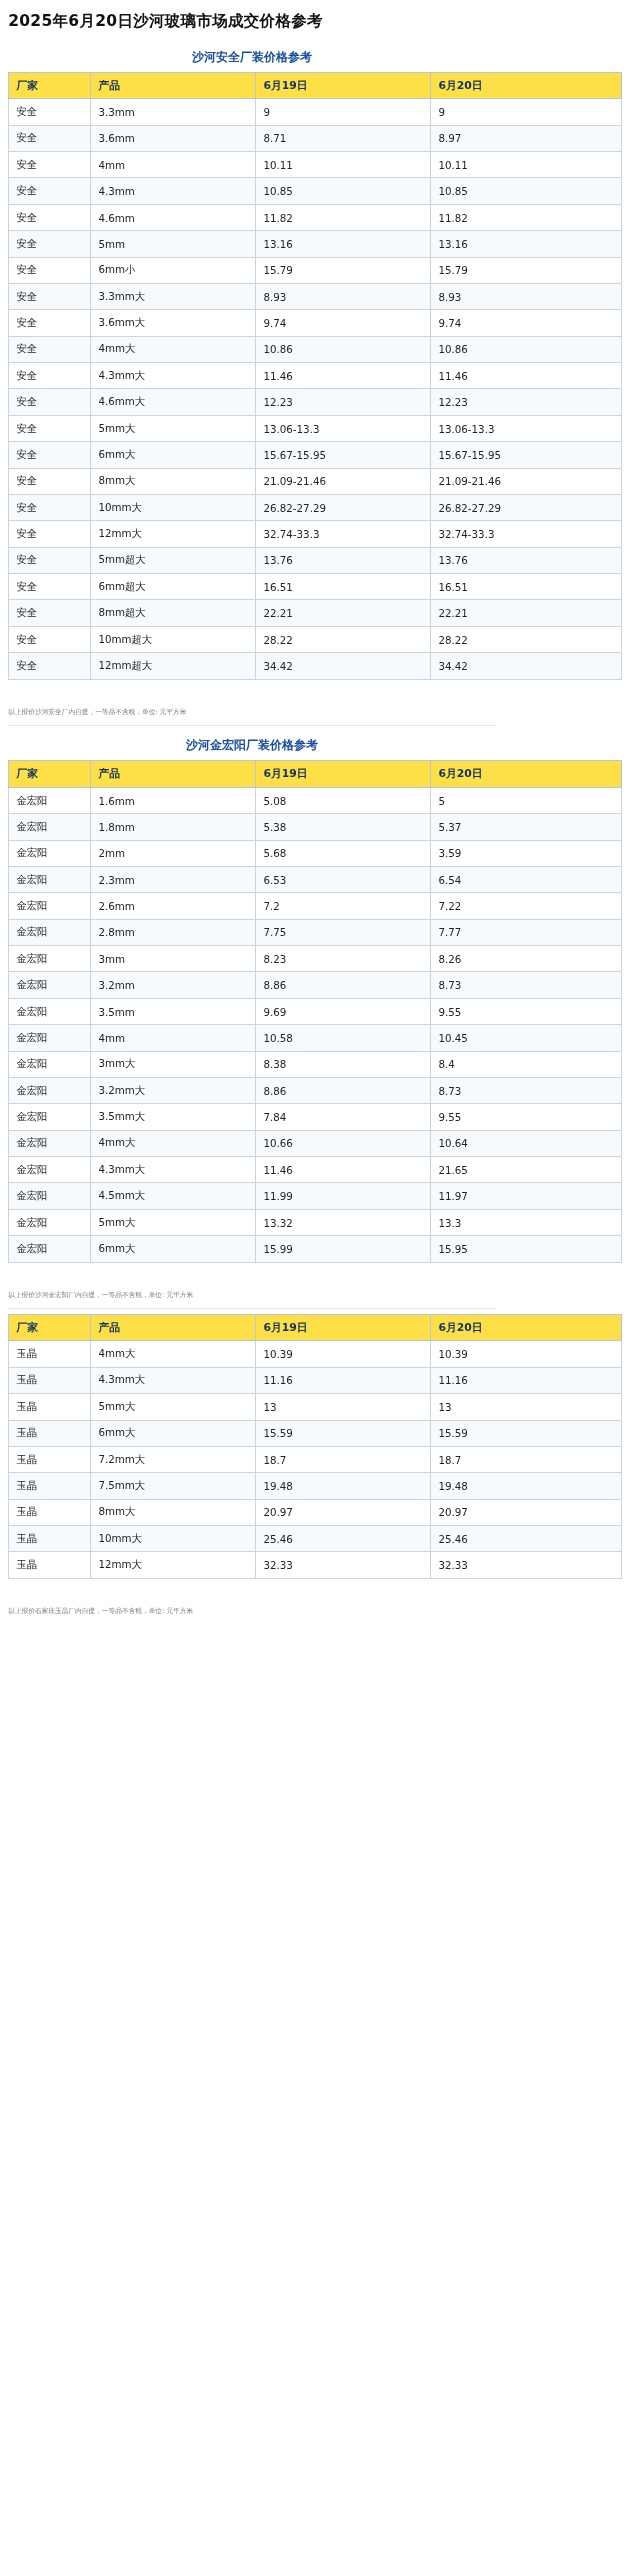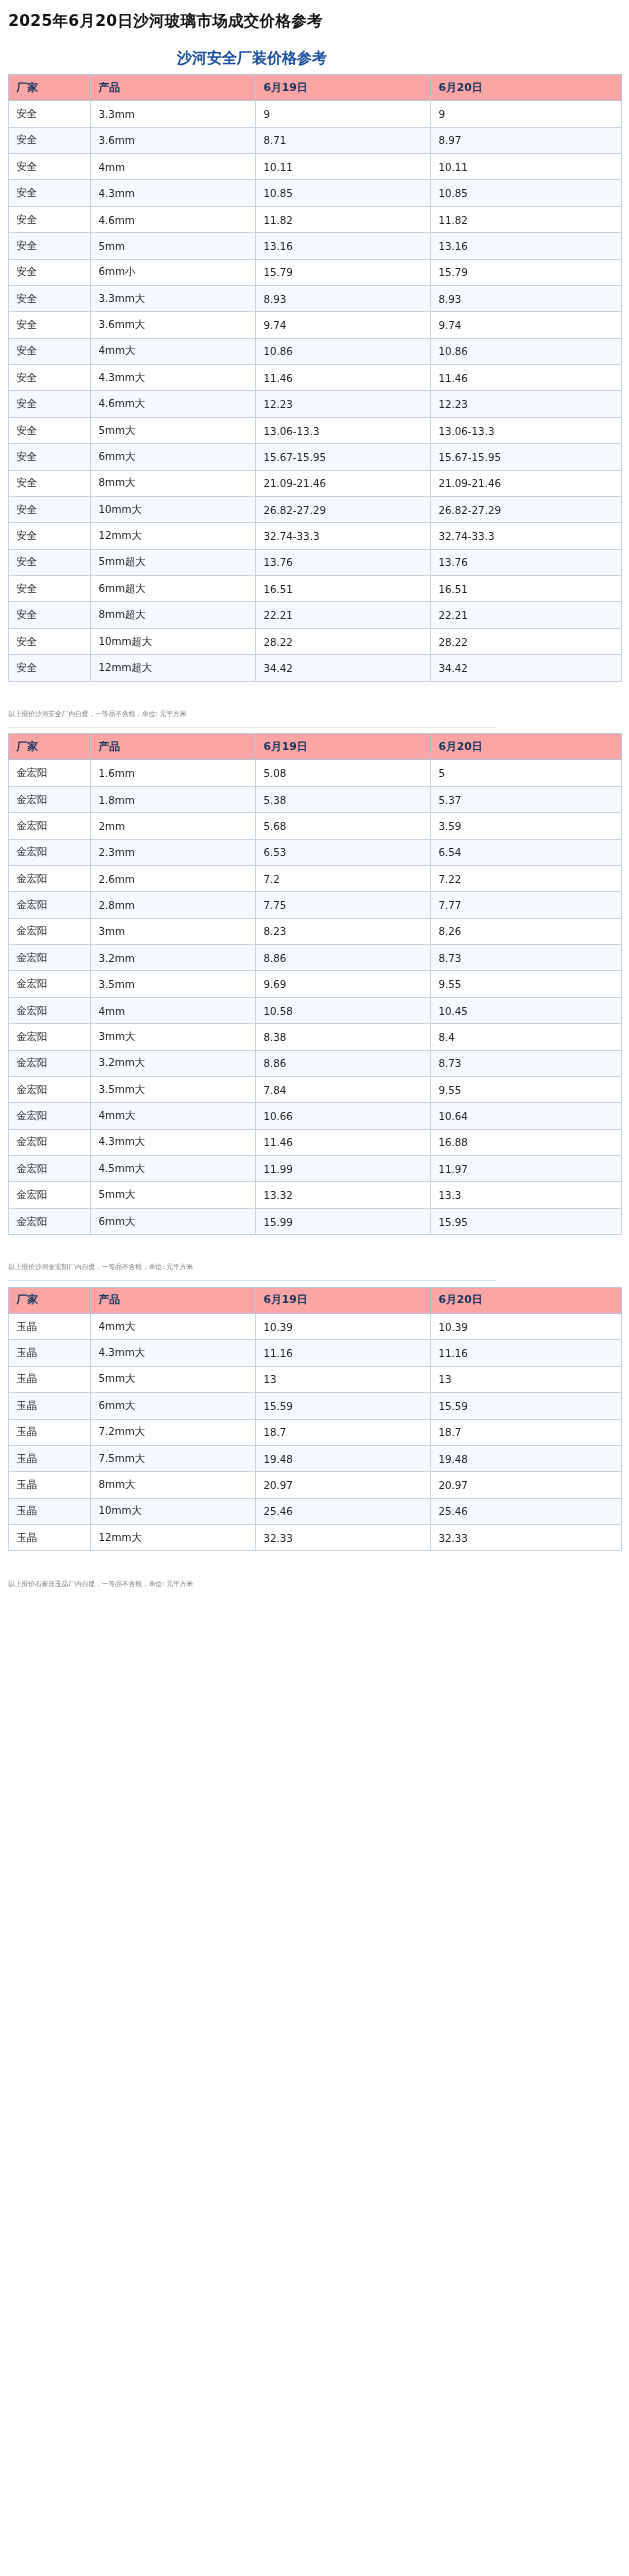--- a/index.html
+++ b/index.html
@@ -23,21 +23,21 @@
     font-weight: bold;
     color: #111111;
     padding: 11.3px 8.2px 10.3px 8.2px;
     letter-spacing: 0.3px;
   }
   .section {
     margin: 0 0 5.2px 0;
   }
   .section-title {
     text-align: center;
-    font-size: 15px;
+    font-size: 12px;
     font-weight: bold;
     color: #1a4fa0;
     padding: 6.2px 0 6.2px 0;
   }
   table.price {
     width: 613px;
     margin: 0 8.2px;
     border-collapse: collapse;
     table-layout: fixed;
     font-size: 10.3px;
@@ -45,21 +45,21 @@
   table.price col.c0 { width: 82px; }
   table.price col.c1 { width: 165px; }
   table.price col.c2 { width: 175px; }
   table.price col.c3 { width: 191px; }
   table.price th {
     text-align: left;
     font-weight: bold;
     font-size: 10.8px;
     padding: 5.7px 7.2px;
     border: 0.5px solid #b9c6d8;
-    background: #fca5a5;
+    background: #fde047;
     color: #11325e;
   }
   table.price td {
     text-align: left;
     padding: 5.7px 7.2px;
     border: 0.5px solid #c9d4e2;
     background: #ffffff;
     color: #222222;
     white-space: nowrap;
     overflow: hidden;
@@ -237,20 +237,21 @@
               <td>12mm超大</td>
               <td>34.42</td>
               <td>34.42</td>
             </tr>
           </tbody>
         </table>
         <div class="note">以上报价沙河安全厂内自提，一等品不含税，单位: 元平方米</div>
         <div class="divider"></div>
       </div>
       <div class="section">
+        <div class="section-title">沙河金宏阳厂装价格参考</div>
         <table class="price">
           <colgroup>
             <col class="c0">
             <col class="c1">
             <col class="c2">
             <col class="c3">
           </colgroup>
           <thead>
             <tr>
               <th>厂家</th>
@@ -341,21 +342,21 @@
             <tr class="alt">
               <td>金宏阳</td>
               <td>4mm大</td>
               <td>10.66</td>
               <td>10.64</td>
             </tr>
             <tr>
               <td>金宏阳</td>
               <td>4.3mm大</td>
               <td>11.46</td>
-              <td>16.88</td>
+              <td>21.65</td>
             </tr>
             <tr class="alt">
               <td>金宏阳</td>
               <td>4.5mm大</td>
               <td>11.99</td>
               <td>11.97</td>
             </tr>
             <tr>
               <td>金宏阳</td>
               <td>5mm大</td>

